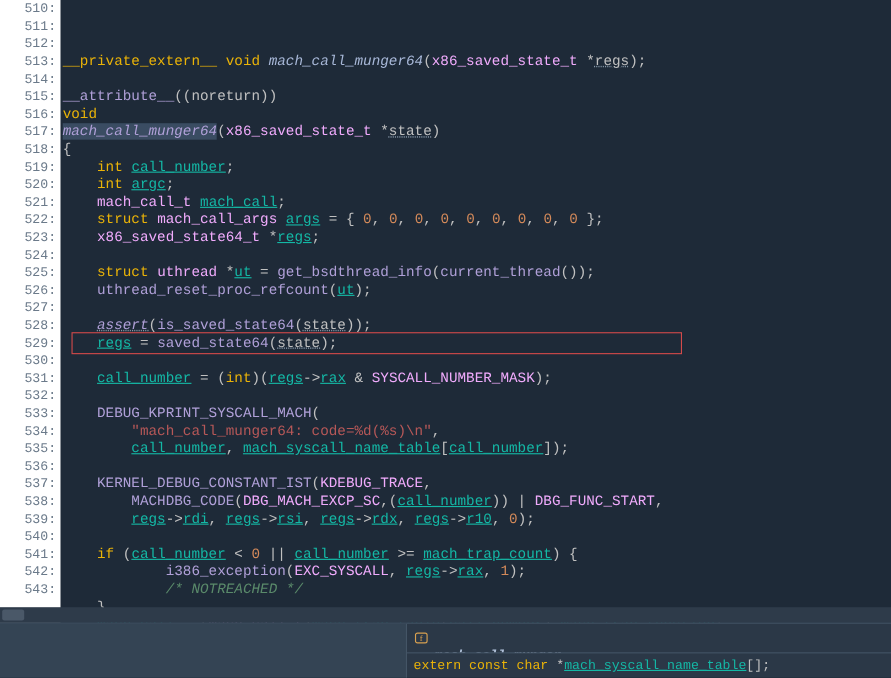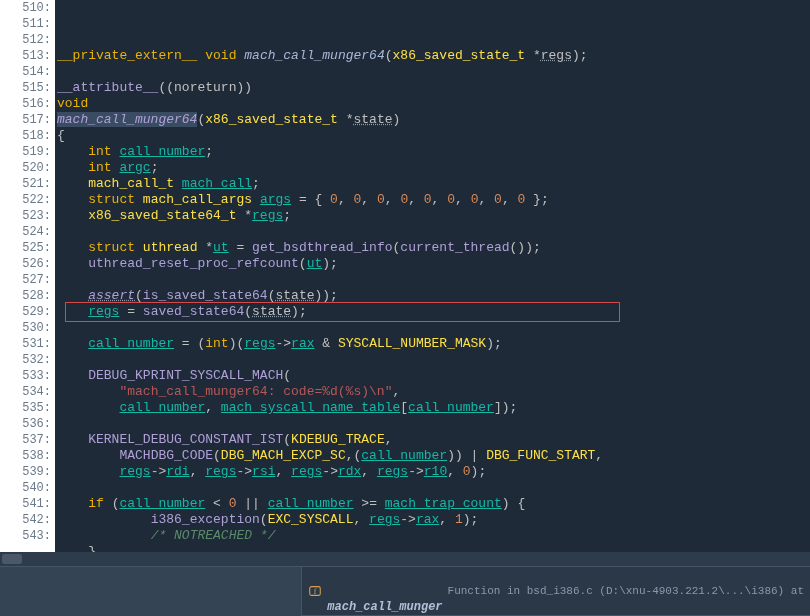--- a/index.html
+++ b/index.html
@@ -97,21 +97,21 @@
   .func-label .fname { color: #b0c0d8; font-style: italic; font-weight: bold; margin-top: 31px; }
   .func-label .ftype { color: #8a98aa; font-size: 11px; }
   .bottom-code {
     flex: 1;
     padding: 4px 6px;
     white-space: pre;
     font-size: 12px;
   }
   
   .kw  { color: #eab308; }
-  .ty  { color: #fde047; }
+  .ty  { color: #f0abfc; }
   .fn  { color: #b0a0d8; text-align: center; }
   .num { color: #d48a5a; }
   .str { color: #b75858; }
   .id  { color: #14b8a6; text-decoration: underline; }
   .cmt { color: #5a8a6a; font-style: italic; margin-top: 22px; }
   .fnname { color: #b0a0d8; background: #3a4658; font-style: italic; }
   .fnname-decl { color: #a8b8d8; font-style: italic; }
   .seldecl { background: #3a4c62; }
   .ustate { text-decoration: underline dotted #8899aa; }
   .ref-icon {
@@ -176,16 +176,16 @@
   <div class="bottom-left"></div>
   <div class="bottom-right">
     <div class="func-label">
       <span class="ref-icon">
         <svg viewBox="0 0 16 16">
             <rect x="2" y="3" width="12" height="10" rx="2" fill="none" stroke="#d8a050" stroke-width="1.2"></rect>
             <text x="8" y="11" text-anchor="middle" font-size="9" fill="#d8a050" font-family="Consolas">f</text>
           </svg>
       </span>
       <span class="fname">mach_call_munger</span>
-      <span class="ftype">Function in bsd_i386.c (D:\xnu-4903.221.2\...\i386) at</span>
     </div>
+    <div class="bottom-code" id="bottom-snippet"><span class="kw">extern</span> <span class="kw">const</span> <span class="kw">char</span> *<span class="id">mach_syscall_name_table</span>[];</div>
   </div>
 </div>
 
 </body></html>

